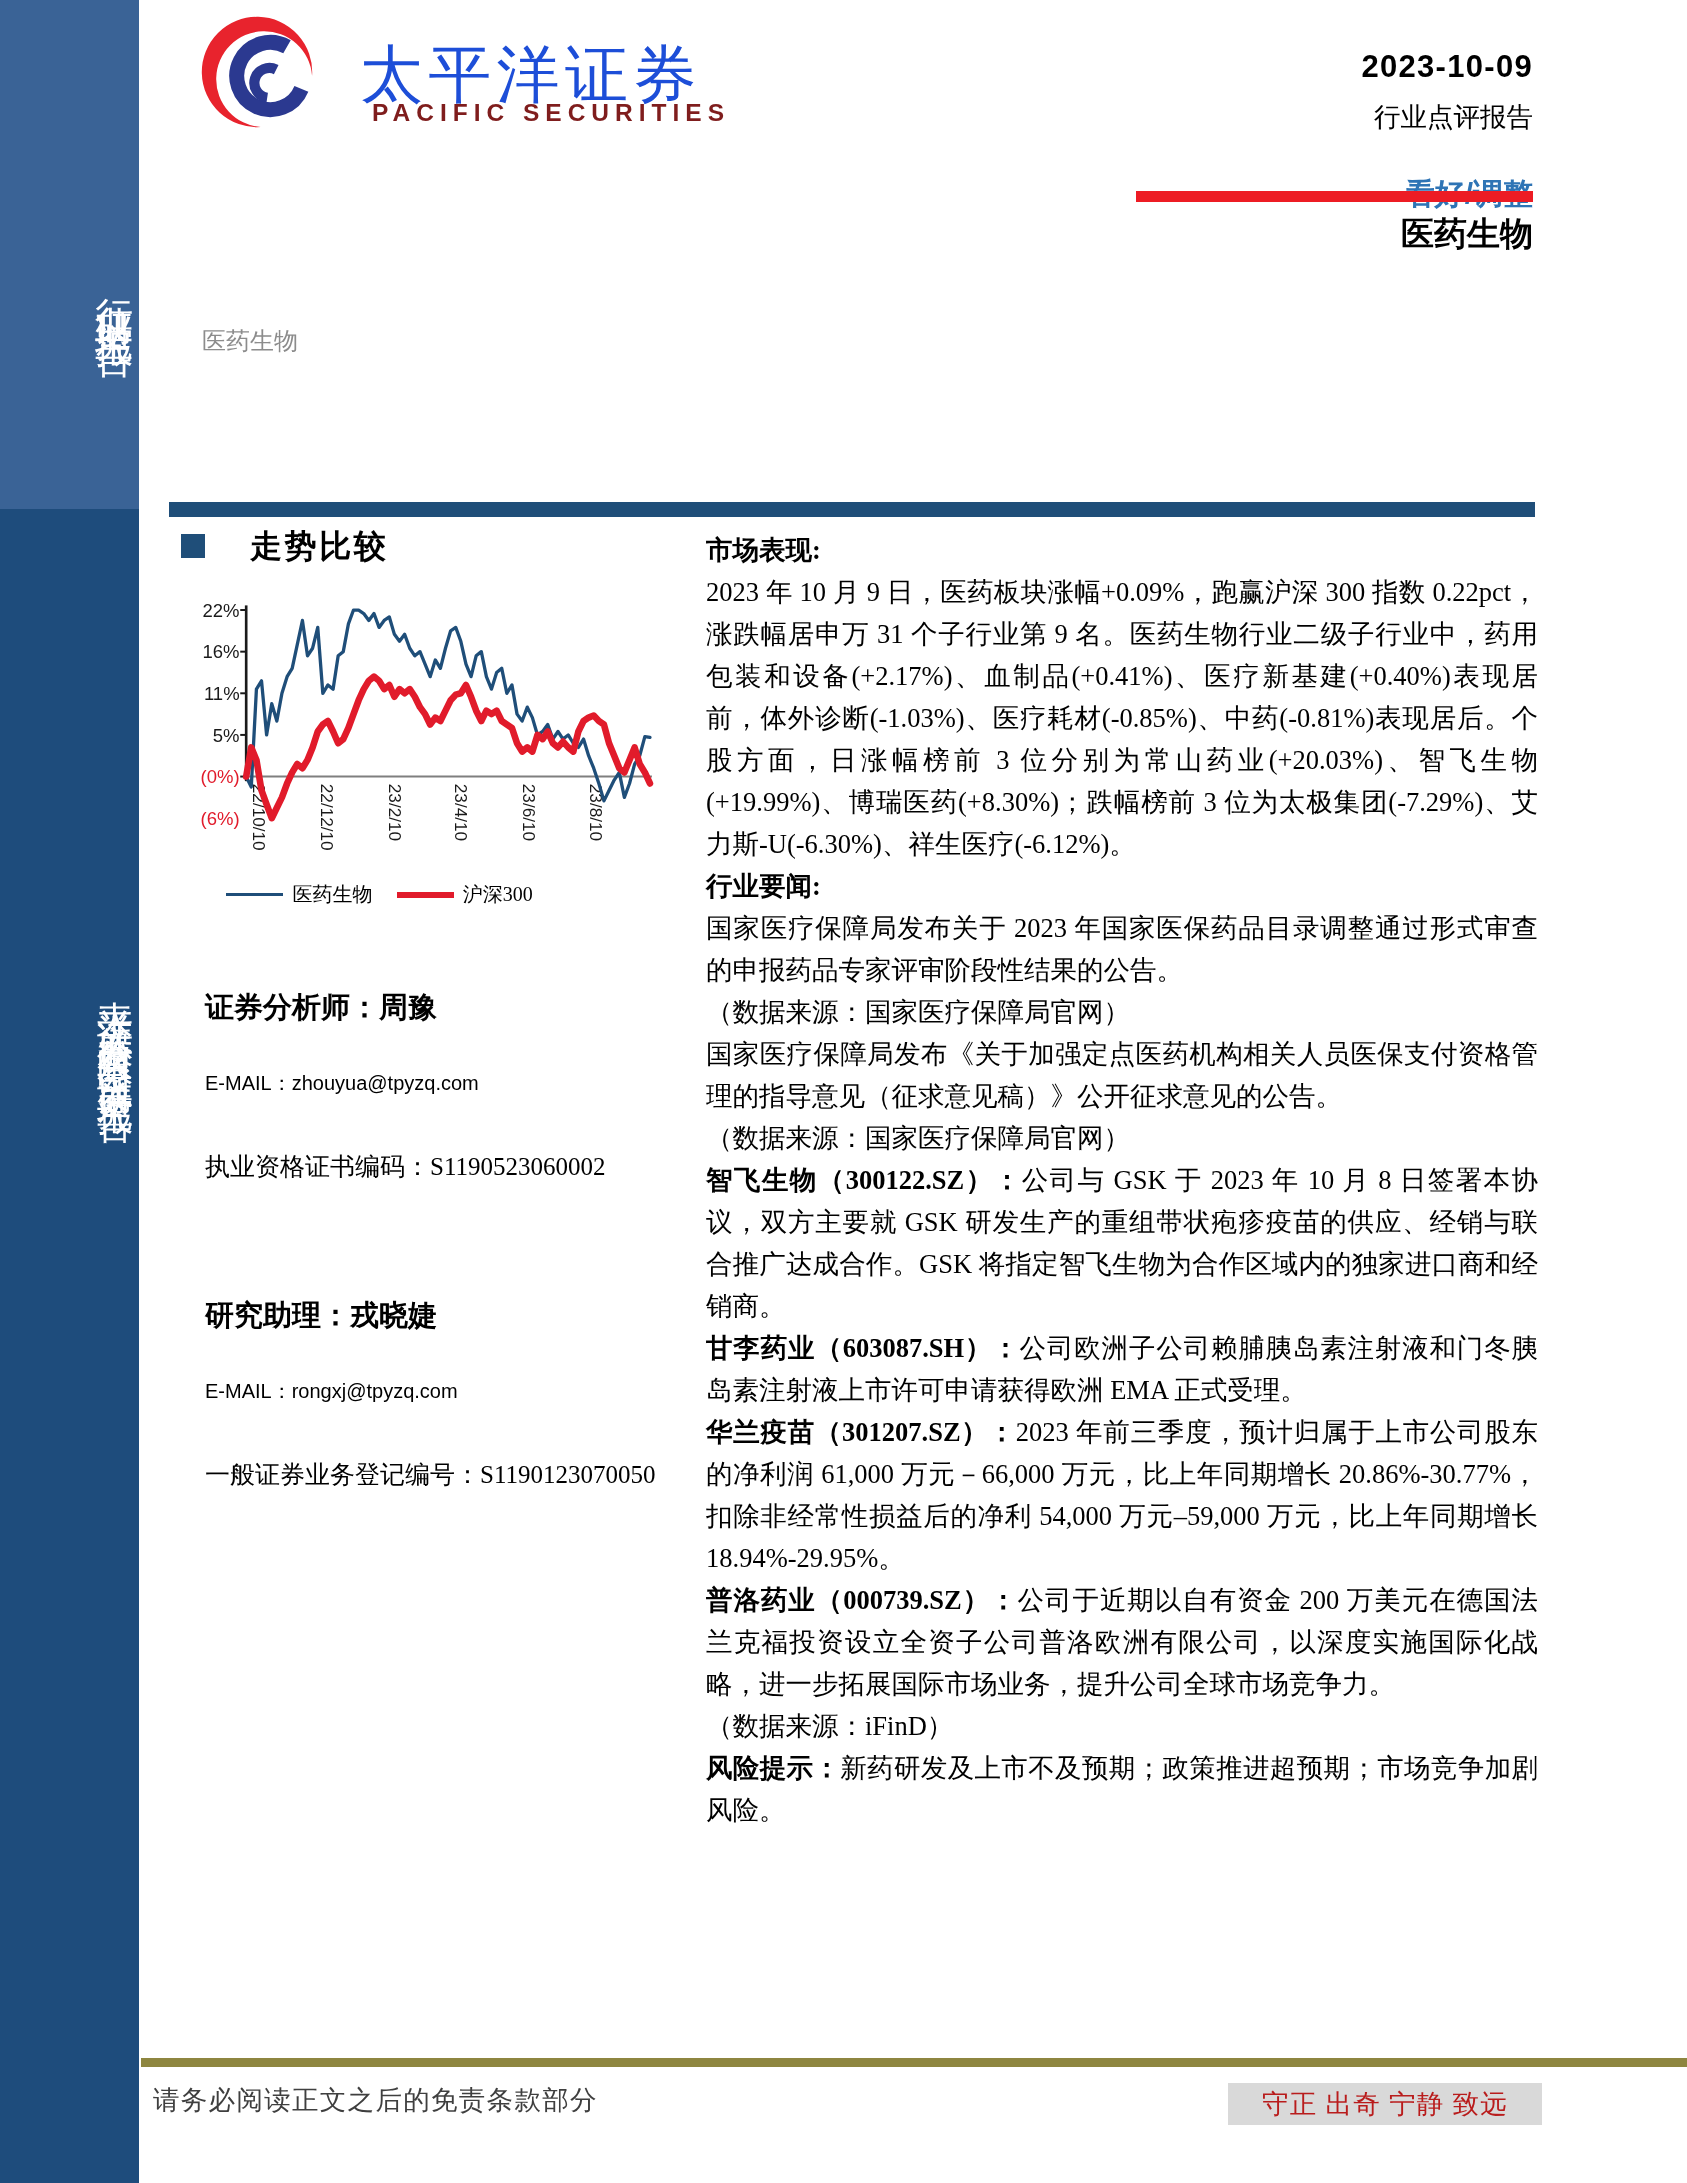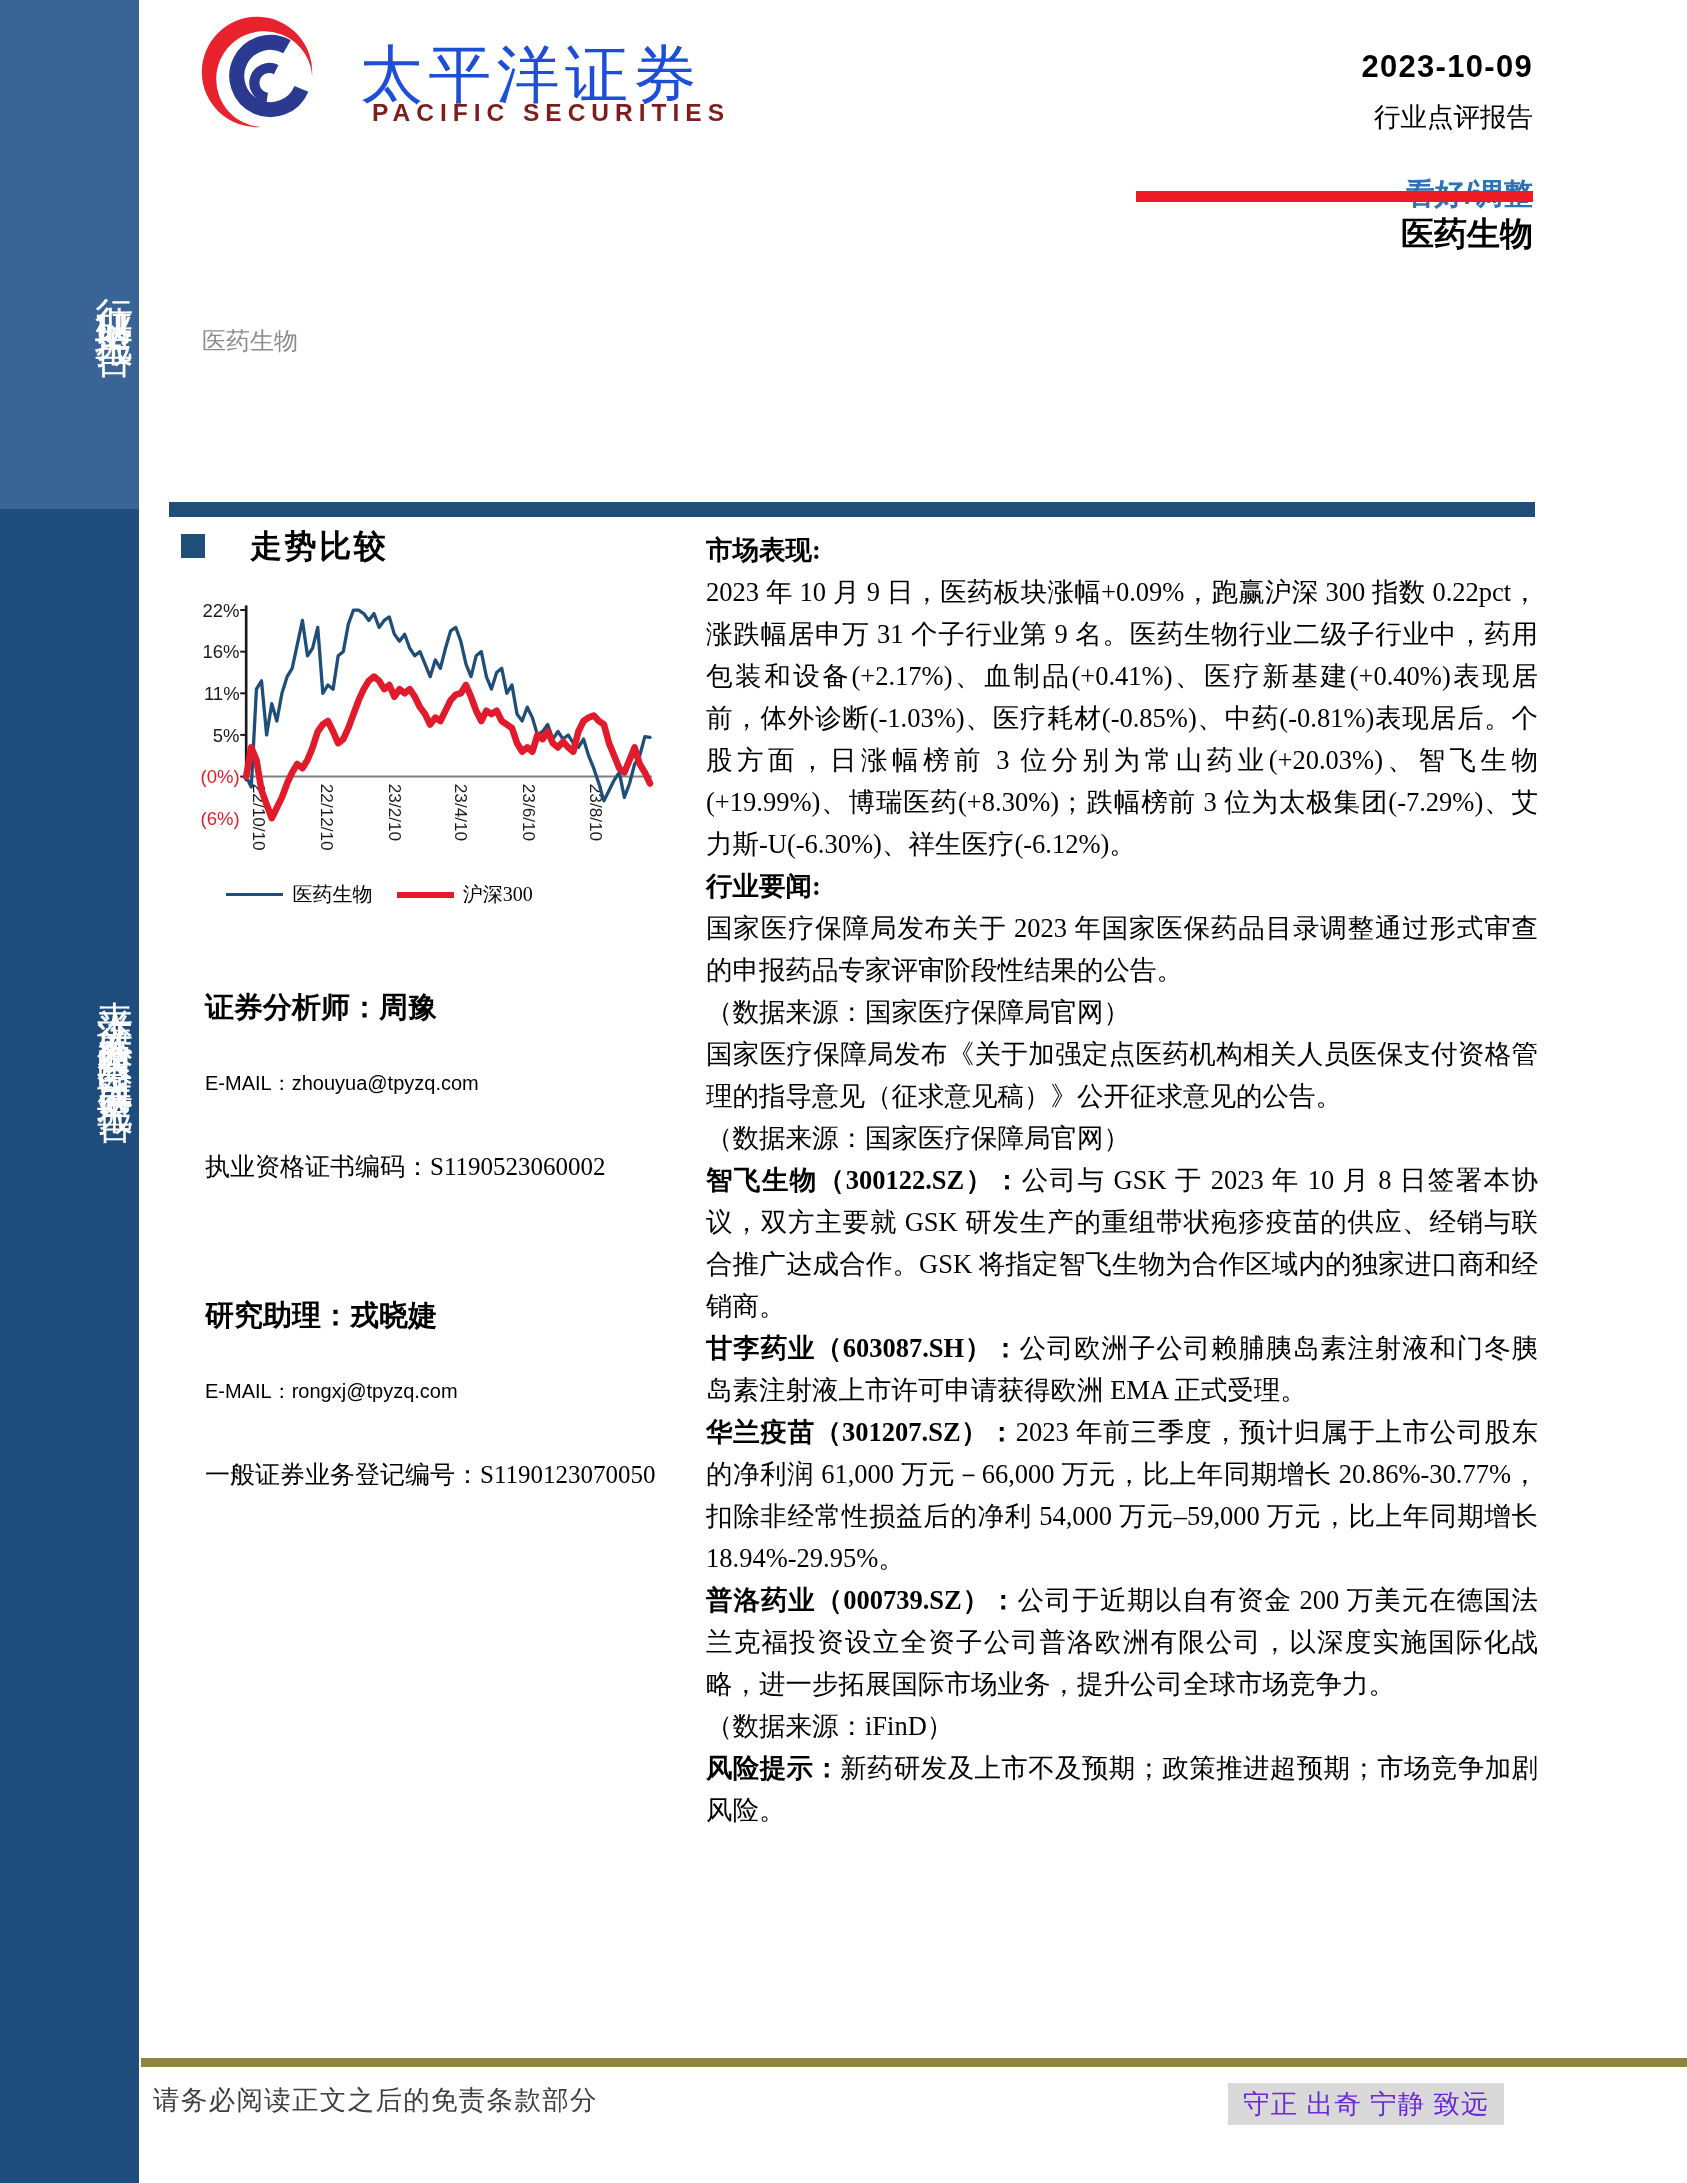--- a/index.html
+++ b/index.html
@@ -48,22 +48,22 @@
   
   .main-col{position:absolute;left:706px;top:529px;width:832px;font-size:26.5px;line-height:42px;
             text-align:justify;}
   .main-col p{margin:0;}
   .sec-head{font-weight:bold;}
   .gap{margin-top:52px;}
   .lead{font-weight:bold;}
   
   .olive-rule{position:absolute;left:141px;top:2058px;width:1546px;height:9.3px;background:#8E8640;}
   .footer-left{position:absolute;left:153px;top:2082px;font-size:26.5px;color:#3F3F3F;letter-spacing:1.3px;}
-  .footer-right{position:absolute;left:1228px;top:2083px;width:276px;height:42px;background:#D9D9D9;
-                color:#6d28d9;font-size:26.5px;display:flex;align-items:center;justify-content:center;
+  .footer-right{position:absolute;left:1228px;top:2083px;width:314px;height:42px;background:#D9D9D9;
+                color:#b91c1c;font-size:26.5px;display:flex;align-items:center;justify-content:center;
                 letter-spacing:1.3px;}
 </style>
 </head>
 <body>
 
 <div class="page">
 
   <div class="sidebar">
     <div class="sidebar-top"></div>
     <div class="side-text top">行业研究报告</div>

